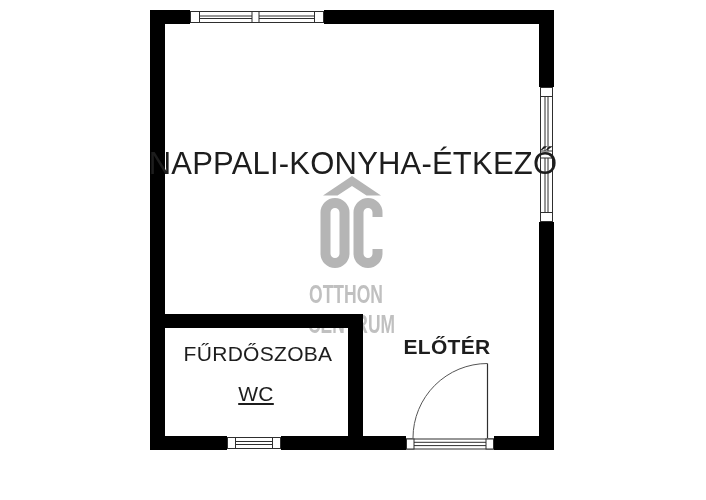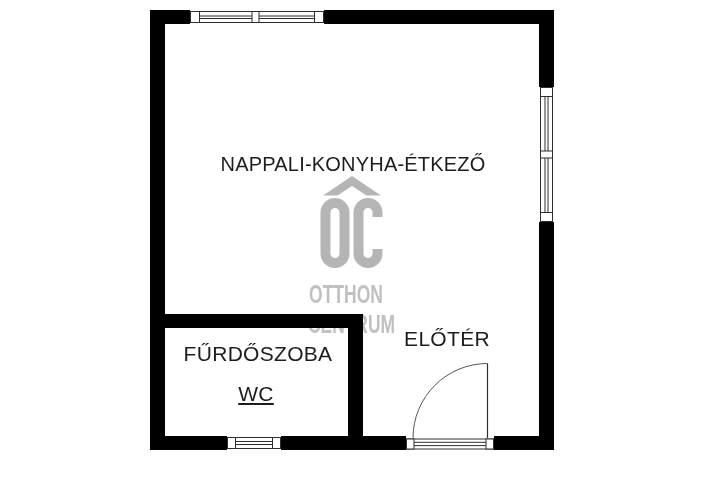--- a/index.html
+++ b/index.html
@@ -13,21 +13,21 @@
   .plan-svg{position:absolute;left:0;top:0;}
   .room-label{
     position:absolute;
     transform:translate(-50%,-50%);
     white-space:nowrap;
     color:#1d1d1d;
     font-family:"Liberation Sans", sans-serif;
     font-size:21px;
     letter-spacing:0.3px;
   }
-  .room-label.title{font-size:20px;letter-spacing:0.2px;}
+  .room-label.title{font-size:31px;letter-spacing:0.2px;}
   .wm-text{
     font-family:"Liberation Sans", sans-serif;
     font-weight:bold;
     fill:#c0c0c0;
   }
 </style>
 </head>
 <body>
 
 <div class="stage">
@@ -103,15 +103,15 @@
       <path d="M487.5,363.5 A74.5,74.5 0 0 0 413,438" fill="none" stroke="#555555" stroke-width="1"></path>
     </g>
   </svg>
 
   <div class="room-label title" style="left:353px;top:164px;">NAPPALI-KONYHA-ÉTKEZŐ</div>
 
   <div class="room-label" style="left:258px;top:354px;">FŰRDŐSZOBA</div>
 
   <div class="room-label" style="left:256px;top:394px;text-decoration:underline;">WC</div>
 
-  <div class="room-label" style="left:447px;top:339px;">ELŐTÉR</div>
+  <div class="room-label" style="left:447px;top:347px;font-weight:bold;">ELŐTÉR</div>
 
 </div>
 
 </body></html>

